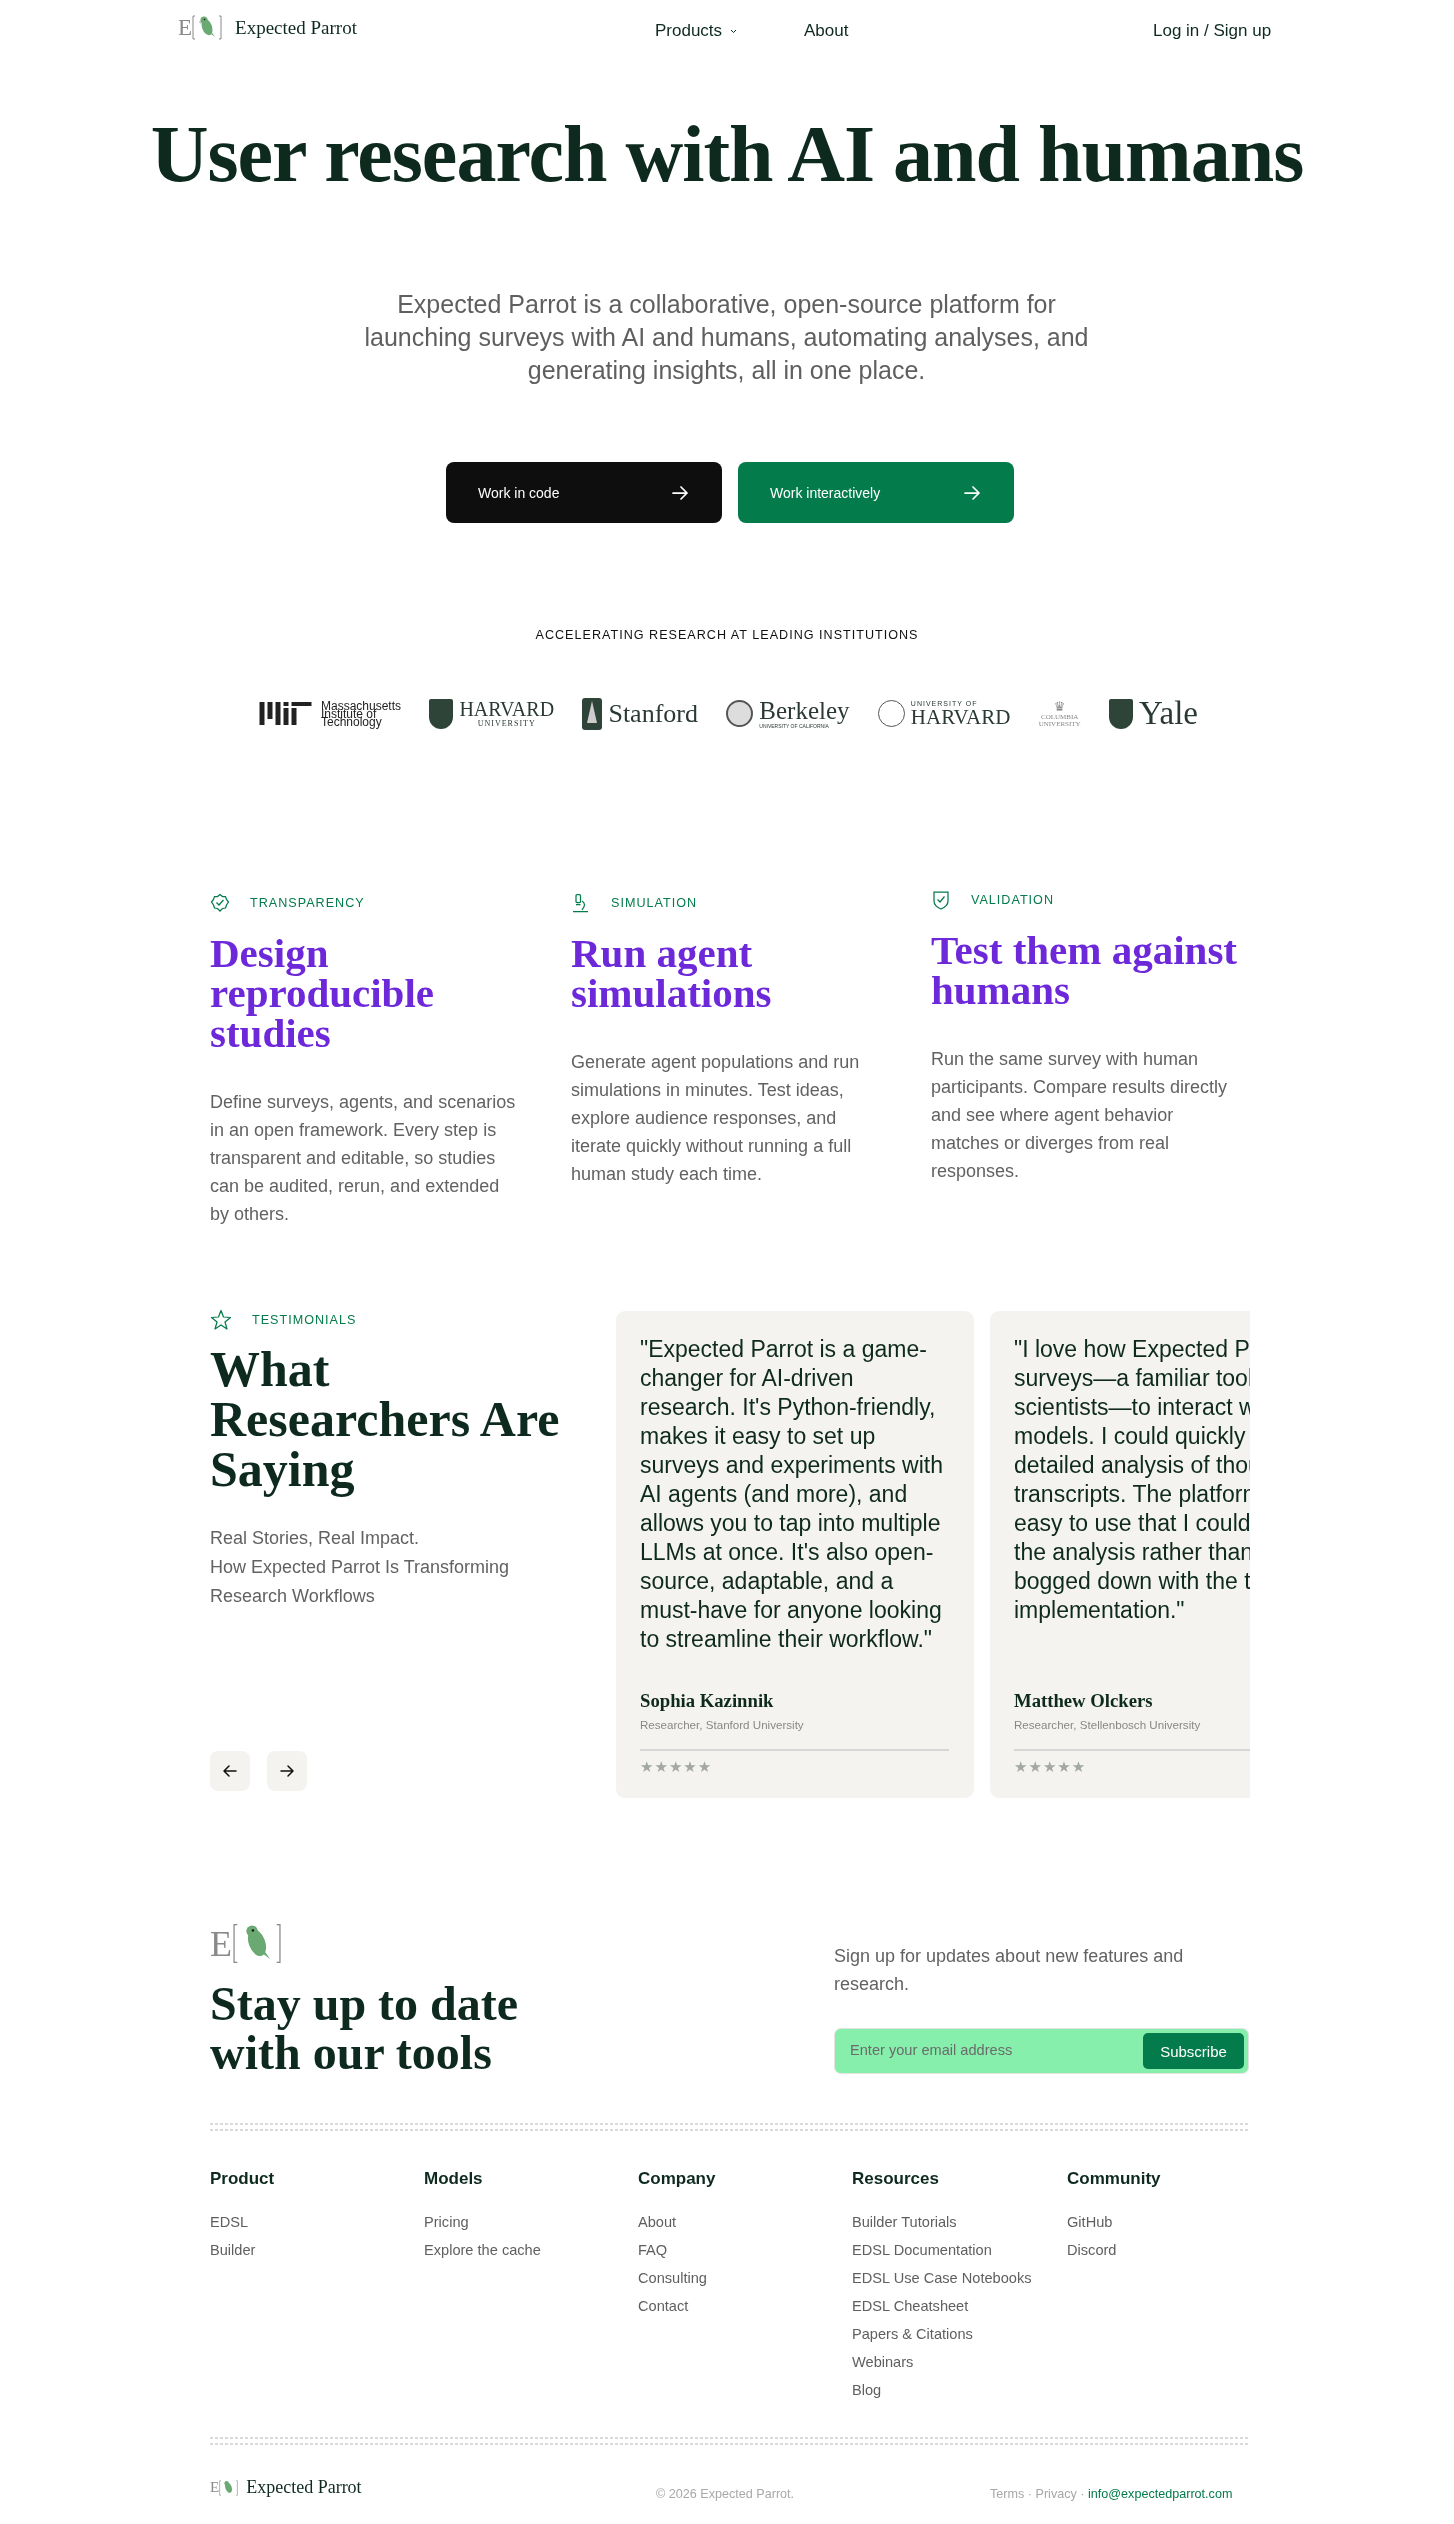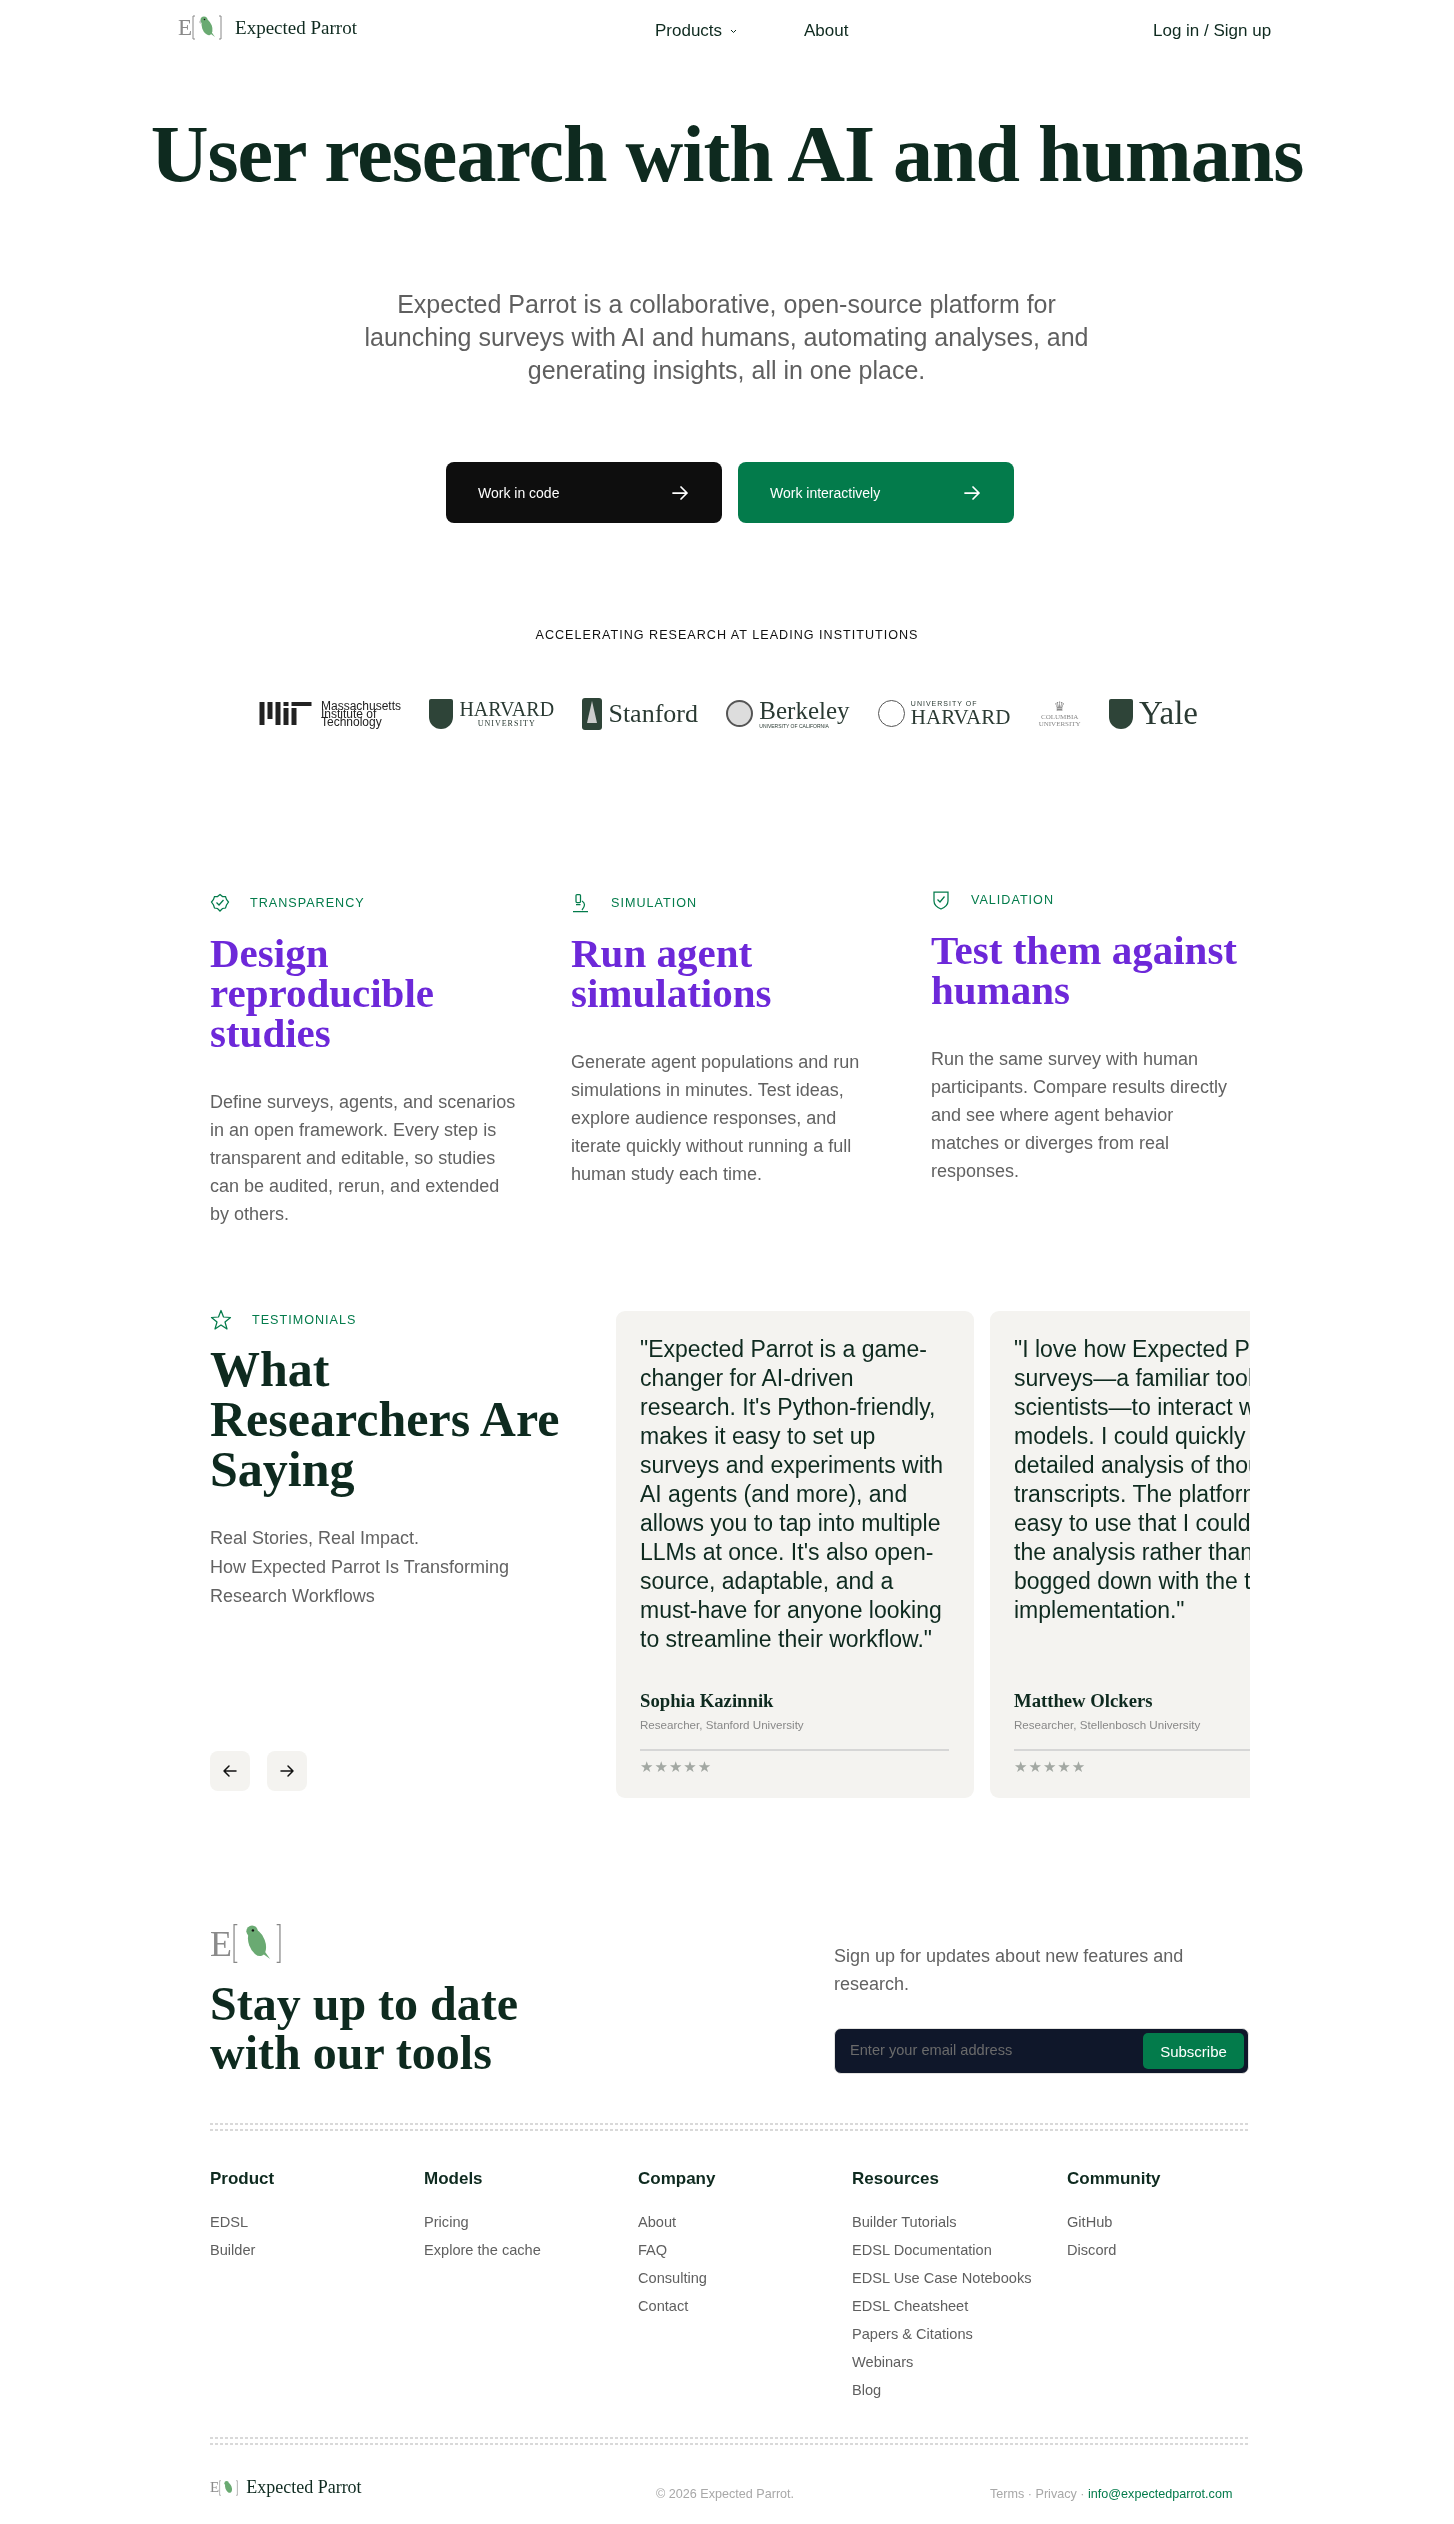--- a/index.html
+++ b/index.html
@@ -47,21 +47,21 @@
   .card-quote { font-size: 23px; line-height: 29px; color: #0e2a1f; }
   .card-name { position: absolute; top: 379px; left: 24px; font-family: "Liberation Serif", serif; font-size: 18.7px; font-weight: bold; color: #0e2a1f; }
   .card-role { position: absolute; top: 407px; left: 24px; font-size: 11.6px; color: #888; white-space: nowrap; }
   .card-rule { position: absolute; top: 438px; left: 24px; width: 309px; height: 1.5px; background: #d6d6d6; }
   .card-stars { position: absolute; top: 447px; left: 24px; color: #a3a8a3; font-size: 15px; letter-spacing: 1px; }
 
   
   .nl-logo { position: absolute; top: 1923px; left: 210px; display: flex; align-items: center; }
   .nl-title { position: absolute; top: 1979px; left: 210px; font-family: "Liberation Serif", serif; font-size: 48px; line-height: 49px; color: #0e2a1f; }
   .nl-text { position: absolute; top: 1942px; left: 834px; width: 414px; font-size: 18px; line-height: 28px; color: #626262; }
-  .nl-form { position: absolute; top: 2028px; left: 834px; width: 415px; height: 46px; background: #0f172a; border: 1px solid #e3e3e0; border-radius: 7px; }
+  .nl-form { position: absolute; top: 2028px; left: 834px; width: 415px; height: 46px; background: #86efac; border: 1px solid #e3e3e0; border-radius: 7px; }
   .nl-input { position: absolute; left: 15px; top: 13px; border: none; background: transparent; font-size: 14.6px; color: #6b6b6b; width: 283px; outline: none; font-family: "Liberation Sans", sans-serif; }
   .nl-input::placeholder { color: #6b6b6b; }
   .nl-btn { position: absolute; right: 4px; top: 4px; height: 36px; width: 101px; background: #037b4b; color: #fff; border-radius: 5px; border: none; font-size: 15px; font-family: "Liberation Sans", sans-serif; }
 
   .dots { position: absolute; left: 210px; width: 1039px; height: 1.5px; background-image: repeating-linear-gradient(90deg, #d9d9d9 0 3px, transparent 3px 5px); }
 
   
   .fcol { position: absolute; top: 2169px; width: 202px; }
   .fcol-h { font-size: 17px; color: #0e2a1f; font-weight: bold; margin-bottom: 19px; }
   .fcol-a { display: block; font-size: 14.6px; color: #5f5f5f; line-height: 28px; }

